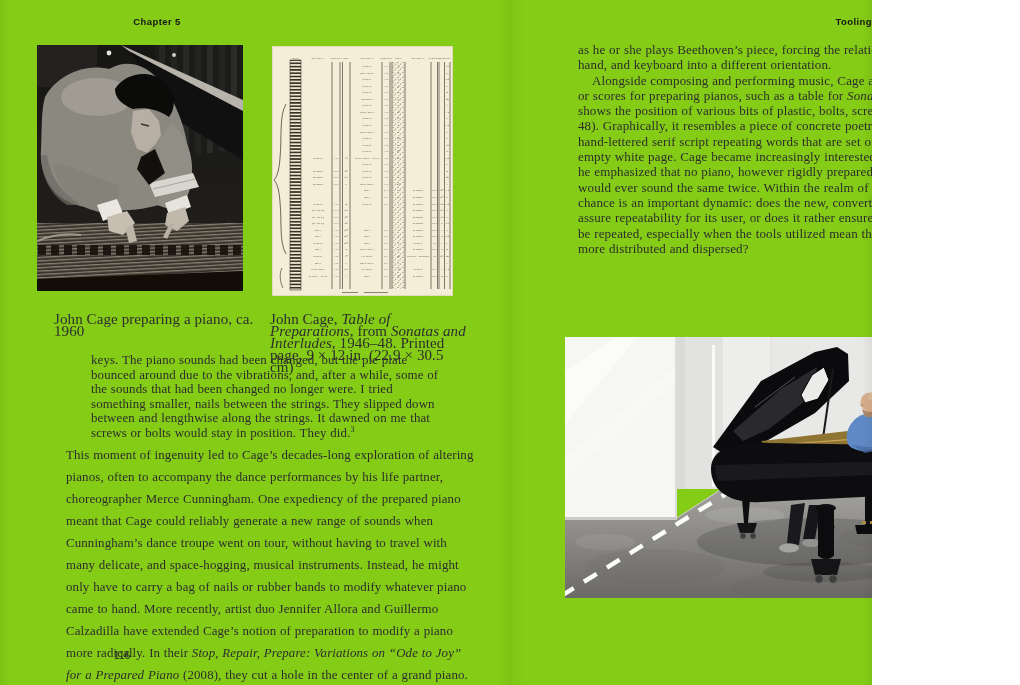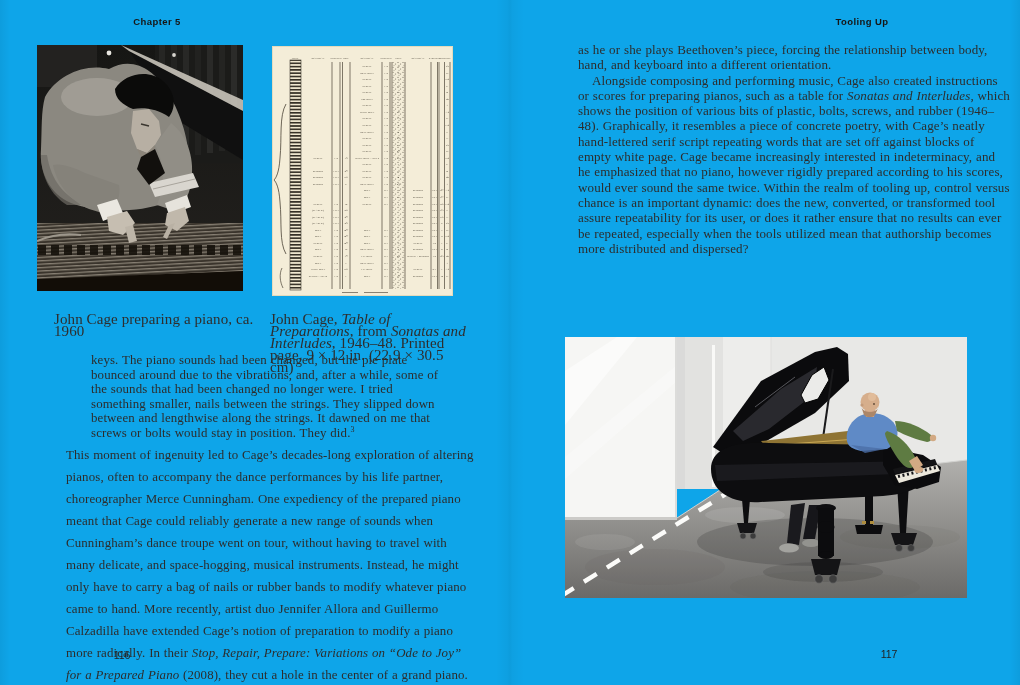--- a/index.html
+++ b/index.html
@@ -1,16 +1,16 @@
 <!DOCTYPE html>
 <html><head>
 <meta charset="utf-8">
 <style>
   html,body{margin:0;padding:0;background:#ffffff;}
-  .spread{position:relative;width:1020px;height:685px;background:#0ea5e9;overflow:hidden;
+  .spread{position:relative;width:872px;height:685px;background:#84cc16;overflow:hidden;
           font-family:"Liberation Serif", serif;color:#2b2b2b;}
   .page{position:absolute;top:0;height:685px;width:510px;}
   .page-left{left:0;}
   .page-right{left:510px;}
   .gutter{position:absolute;left:496px;top:0;width:28px;height:685px;pointer-events:none;
           background:linear-gradient(90deg,rgba(0,0,0,0) 0%,rgba(0,0,0,0.035) 42%,rgba(0,0,0,0.055) 50%,rgba(0,0,0,0.03) 58%,rgba(0,0,0,0) 100%);}
   .edgeL{position:absolute;left:0;top:0;width:10px;height:685px;background:linear-gradient(90deg,rgba(0,0,0,0.05),rgba(0,0,0,0));}
   .edgeR{position:absolute;right:0;top:0;width:10px;height:685px;background:linear-gradient(270deg,rgba(0,0,0,0.05),rgba(0,0,0,0));}
 
   .running-head{position:absolute;top:16px;font-family:"Liberation Sans",sans-serif;

